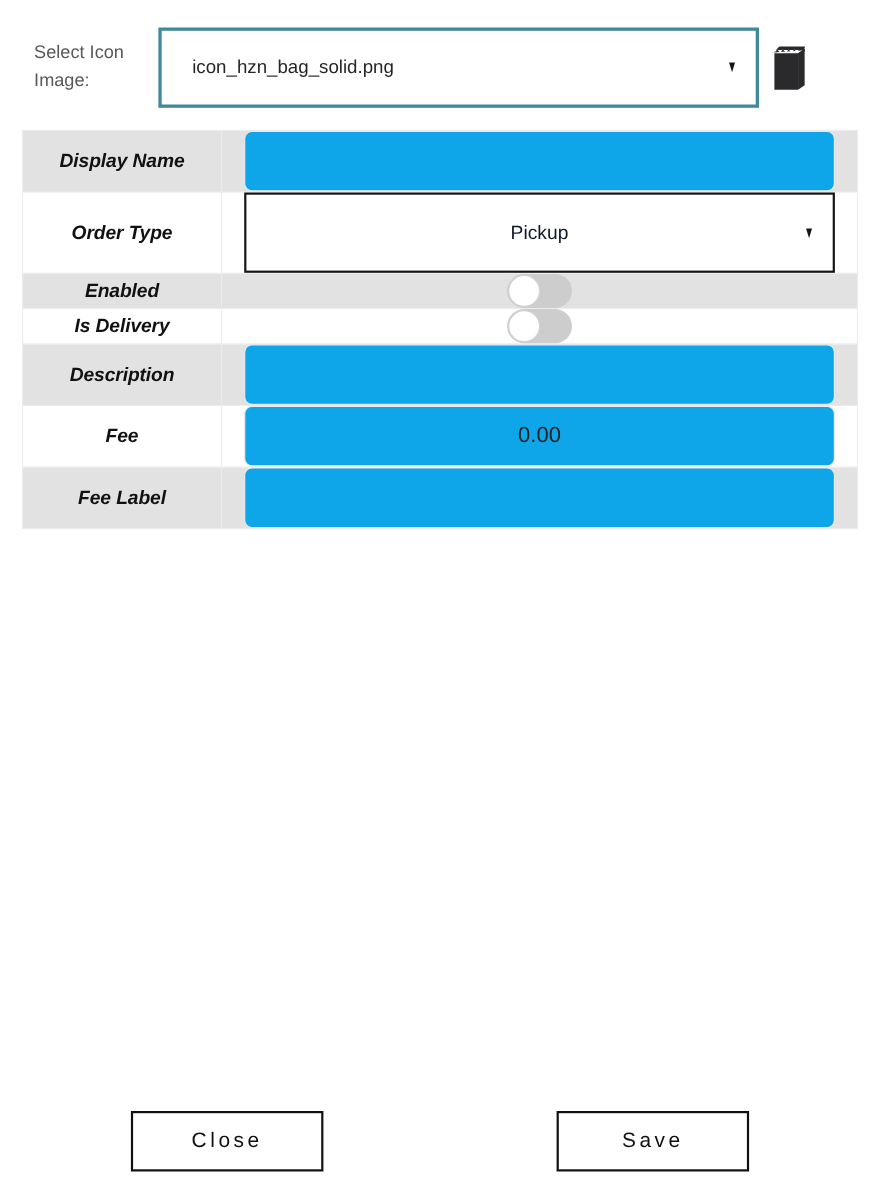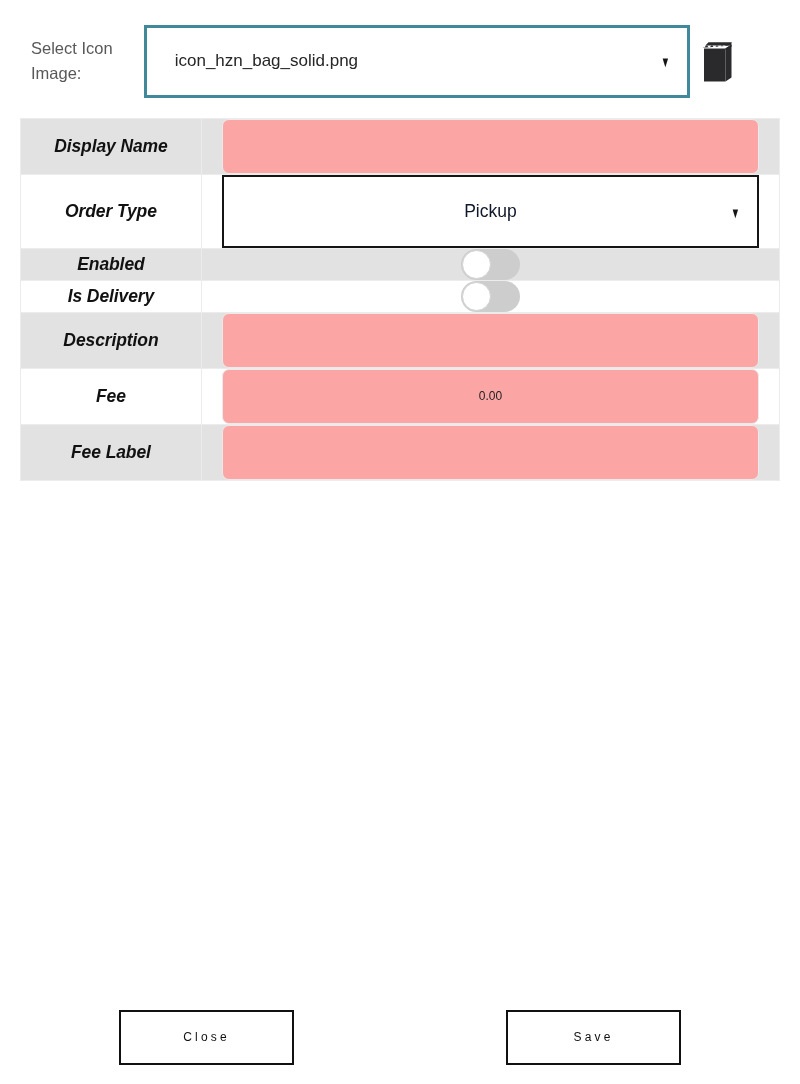--- a/index.html
+++ b/index.html
@@ -88,25 +88,25 @@
     padding: 0 6px;
     font-style: italic;
   }
   td.field-cell { width: 579px; padding: 0 20px; }
 
   
   .text-input {
     display: block;
     width: 100%;
     height: 55px;
-    background: #fca5a5;
+    background: #0ea5e9;
     border: 1px solid #eaeaea;
     border-radius: 7px;
     font-family: "Liberation Sans", sans-serif;
-    font-size: 12px;
+    font-size: 20px;
     color: #222;
     text-align: center;
     outline: none;
     padding: 0 10px;
     line-height: 55px;
   }
 
   
   .row-select {
     position: relative;
@@ -149,21 +149,21 @@
     width: 800px;
     display: flex;
     justify-content: center;
     gap: 212px;
   }
   .footer-btn {
     width: 175px; height: 55px;
     background: #ffffff;
     border: 2px solid #111111;
     font-family: "Liberation Sans", sans-serif;
-    font-size: 12px;
+    font-size: 19px;
     color: #111111;
     letter-spacing: 3.2px;
     text-align: center;
     line-height: 51px;
     cursor: pointer;
     padding: 0;
   }
 </style>
 </head>
 <body>

